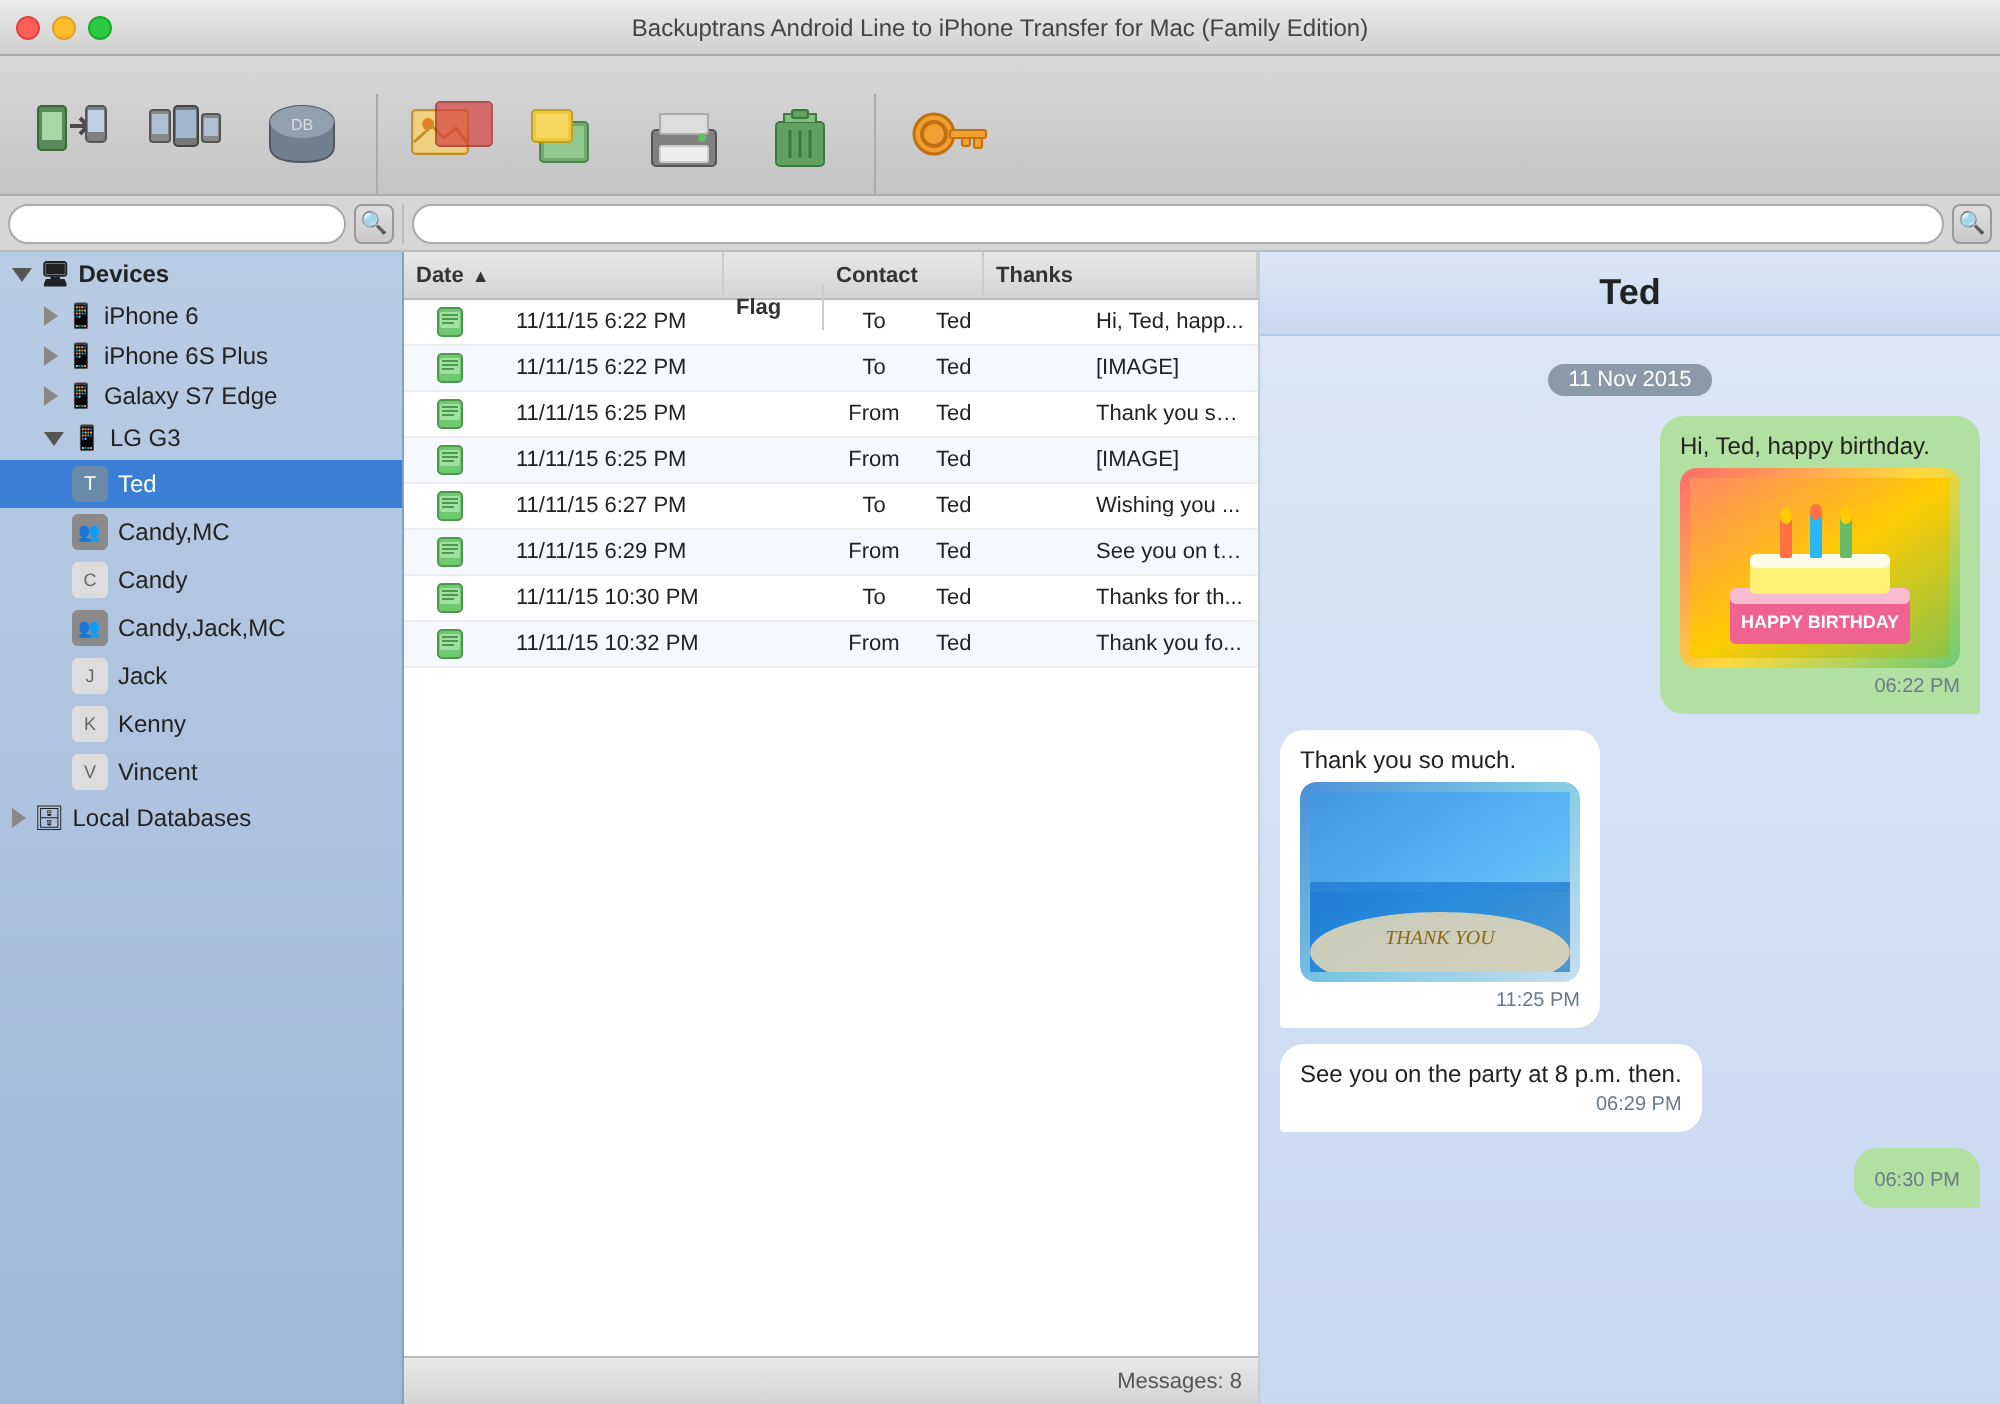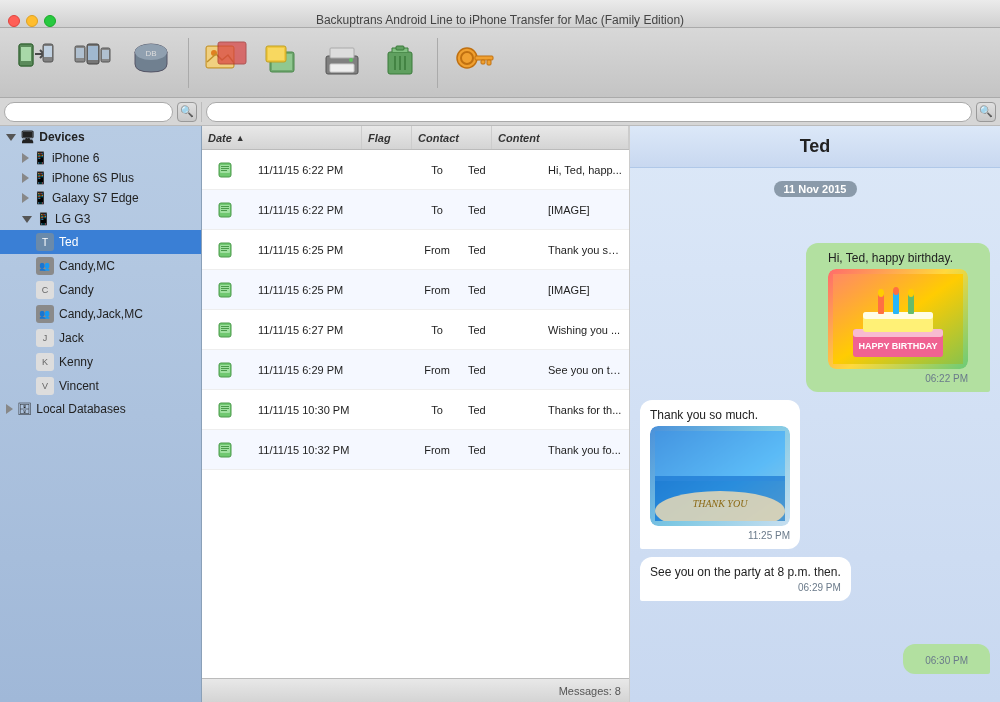--- a/index.html
+++ b/index.html
@@ -10,21 +10,21 @@
       width: 1000px;
       height: 702px;
       overflow: hidden;
     }
 
     
     .title-bar {
       height: 28px;
       background: linear-gradient(to bottom, #ebebeb, #d0d0d0);
       display: flex;
-      align-items: flex-end;
+      align-items: center;
       padding: 0 8px;
       border-bottom: 1px solid #aaa;
       position: relative;
     }
     .traffic-lights {
       display: flex;
       gap: 6px;
     }
     .traffic-light {
       width: 12px;
@@ -43,21 +43,21 @@
       color: #444;
       white-space: nowrap;
     }
 
     
     .toolbar {
       height: 70px;
       background: linear-gradient(to bottom, #d8d8d8, #c4c4c4);
       border-bottom: 1px solid #aaa;
       display: flex;
-      align-items: center;
+      align-items: flex-end;
       padding: 0 10px;
       gap: 8px;
     }
     .tool-btn {
       width: 50px;
       height: 52px;
       display: flex;
       flex-direction: column;
       align-items: center;
       justify-content: center;
@@ -209,22 +209,21 @@
       display: flex;
       flex-direction: column;
       background: white;
       border-right: 1px solid #ccc;
     }
     .table-header {
       display: flex;
       background: linear-gradient(to bottom, #e8e8e8, #d4d4d4);
       border-bottom: 1px solid #bbb;
       height: 24px;
-      align-items: flex-end;
-      font-style: italic;
+      align-items: center;
     }
     .th {
       padding: 0 6px;
       font-size: 11px;
       font-weight: bold;
       color: #333;
       cursor: pointer;
       user-select: none;
       display: flex;
       align-items: center;
@@ -237,21 +236,21 @@
     .th-content { flex: 1; }
     .sort-arrow { margin-left: 4px; font-size: 9px; }
 
     .table-body {
       flex: 1;
       overflow-y: auto;
     }
     .table-row {
       display: flex;
       align-items: center;
-      height: 40px;
+      height: 23px;
       border-bottom: 1px solid #eee;
       cursor: pointer;
     }
     .table-row.alt { background: #f5f8ff; }
     .td {
       padding: 0 6px;
       font-size: 11px;
       color: #222;
       overflow: hidden;
       text-overflow: ellipsis;
@@ -301,32 +300,30 @@
     .date-badge {
       text-align: center;
       margin: 4px 0;
     }
     .date-badge span {
       background: #8a9aaa;
       color: white;
       padding: 2px 10px;
       border-radius: 10px;
       font-size: 11px;
-      font-weight: bold;
     }
     .msg-bubble-right {
       align-self: flex-end;
       max-width: 300px;
       background: #b2e0a0;
       border-radius: 12px 12px 2px 12px;
-      padding: 8px 22px;
+      padding: 8px 10px;
       font-size: 12px;
       color: #222;
       position: relative;
-      margin-top: 35px;
     }
     .msg-bubble-left {
       align-self: flex-start;
       max-width: 300px;
       background: white;
       border-radius: 12px 12px 12px 2px;
       padding: 8px 10px;
       font-size: 12px;
       color: #222;
       position: relative;
@@ -582,21 +579,21 @@
         <span>Date</span>
         <span class="sort-arrow">▲</span>
       </div>
       <div class="th th-flag">
         <span>Flag</span>
       </div>
       <div class="th th-contact">
         <span>Contact</span>
       </div>
       <div class="th th-content">
-        <span>Content</span>
+        <span>Thanks</span>
       </div>
     </div>
     <div class="table-body">
 
     <div class="table-row">
       <div class="td td-flag">
         <svg width="18" height="18" viewBox="0 0 18 18">
           <rect x="1" y="2" width="12" height="14" rx="2" fill="#70c870" stroke="#4a9a4a" stroke-width="1"></rect>
           <rect x="2" y="4" width="10" height="8" rx="1" fill="#a0e0a0"></rect>
           <rect x="3" y="5" width="8" height="1" fill="#4a9a4a"></rect>

